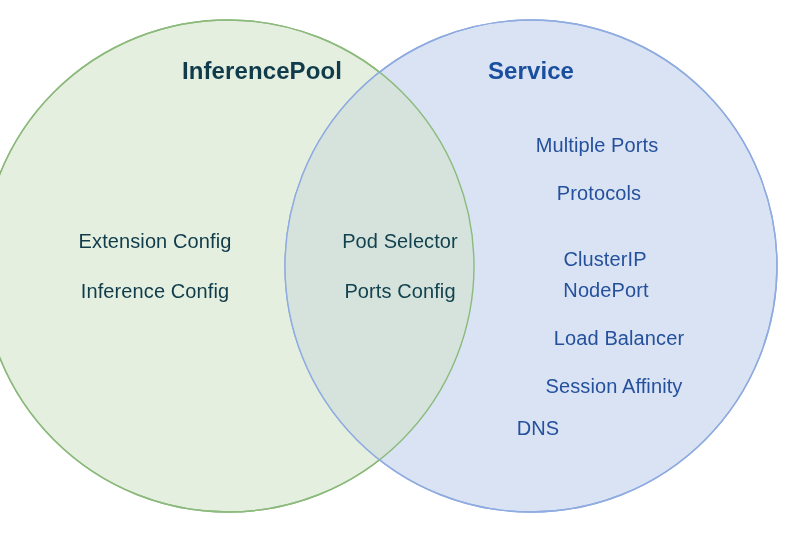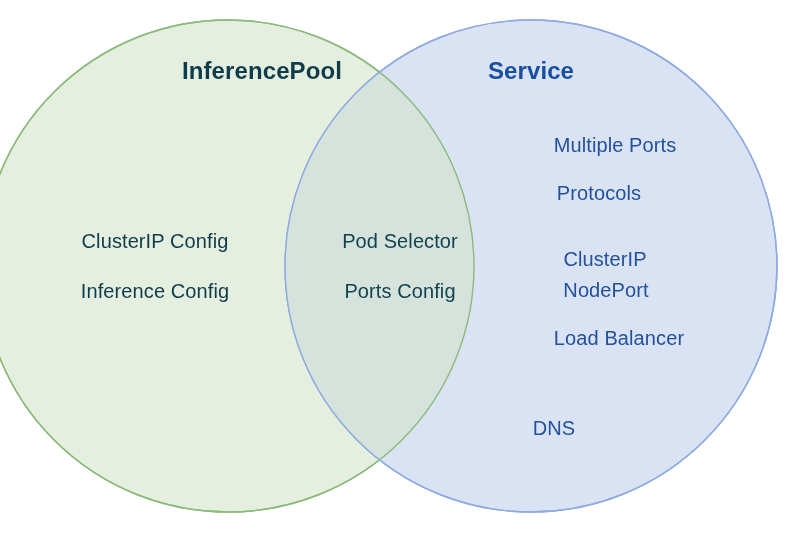--- a/index.html
+++ b/index.html
@@ -80,27 +80,28 @@
     <circle id="c-left-outline" cx="228" cy="266" r="246" fill="none" stroke="#8cba7c" stroke-width="1.4"></circle>
     <circle id="c-right-outline" cx="531" cy="266" r="246" fill="none" stroke="#8fabe0" stroke-width="1.4"></circle>
   </svg>
 
   <div class="text-layer">
 
     <div class="lbl title t-left" id="left-title" style="left: 262px; top: 71px; color: rgb(15, 59, 74);">InferencePool</div>
 
     <div class="lbl title title-right" id="right-title" style="left: 531px; top: 71px; color: rgb(26, 79, 160);">Service</div>
 
-    <div class="lbl item t-left" id="left-item-0" style="left: 155px; top: 241px; color: rgb(15, 59, 74);">ClusterIP Config</div>
+    <div class="lbl item t-left" id="left-item-0" style="left: 155px; top: 241px; color: rgb(15, 59, 74);">Extension Config</div>
     <div class="lbl item t-left" id="left-item-1" style="left: 155px; top: 291px; color: rgb(15, 59, 74);">Inference Config</div>
 
     <div class="lbl item t-center" id="center-item-0" style="left: 400px; top: 241px; color: rgb(19, 66, 79);">Pod Selector</div>
     <div class="lbl item t-center" id="center-item-1" style="left: 400px; top: 291px; color: rgb(19, 66, 79);">Ports Config</div>
 
-    <div class="lbl item t-right" id="right-item-0" style="left: 597px; top: 145px; color: rgb(36, 80, 156); margin-left: 18px;">Multiple Ports</div>
+    <div class="lbl item t-right" id="right-item-0" style="left: 597px; top: 145px; color: rgb(36, 80, 156);">Multiple Ports</div>
     <div class="lbl item t-right" id="right-item-1" style="left: 599px; top: 193px; color: rgb(36, 80, 156);">Protocols</div>
     <div class="lbl item t-right" id="right-item-2" style="left: 605px; top: 259px; color: rgb(36, 80, 156);">ClusterIP</div>
     <div class="lbl item t-right" id="right-item-3" style="left: 606px; top: 290px; color: rgb(36, 80, 156);">NodePort</div>
     <div class="lbl item t-right" id="right-item-4" style="left: 619px; top: 338px; color: rgb(36, 80, 156);">Load Balancer</div>
-    <div class="lbl item t-right" id="right-item-6" style="left: 554px; top: 428px; color: rgb(36, 80, 156);">DNS</div>
+    <div class="lbl item t-right" id="right-item-5" style="left: 614px; top: 386px; color: rgb(36, 80, 156);">Session Affinity</div>
+    <div class="lbl item t-right" id="right-item-6" style="left: 538px; top: 428px; color: rgb(36, 80, 156);">DNS</div>
 
   </div>
 </div>
 
 </body></html>

